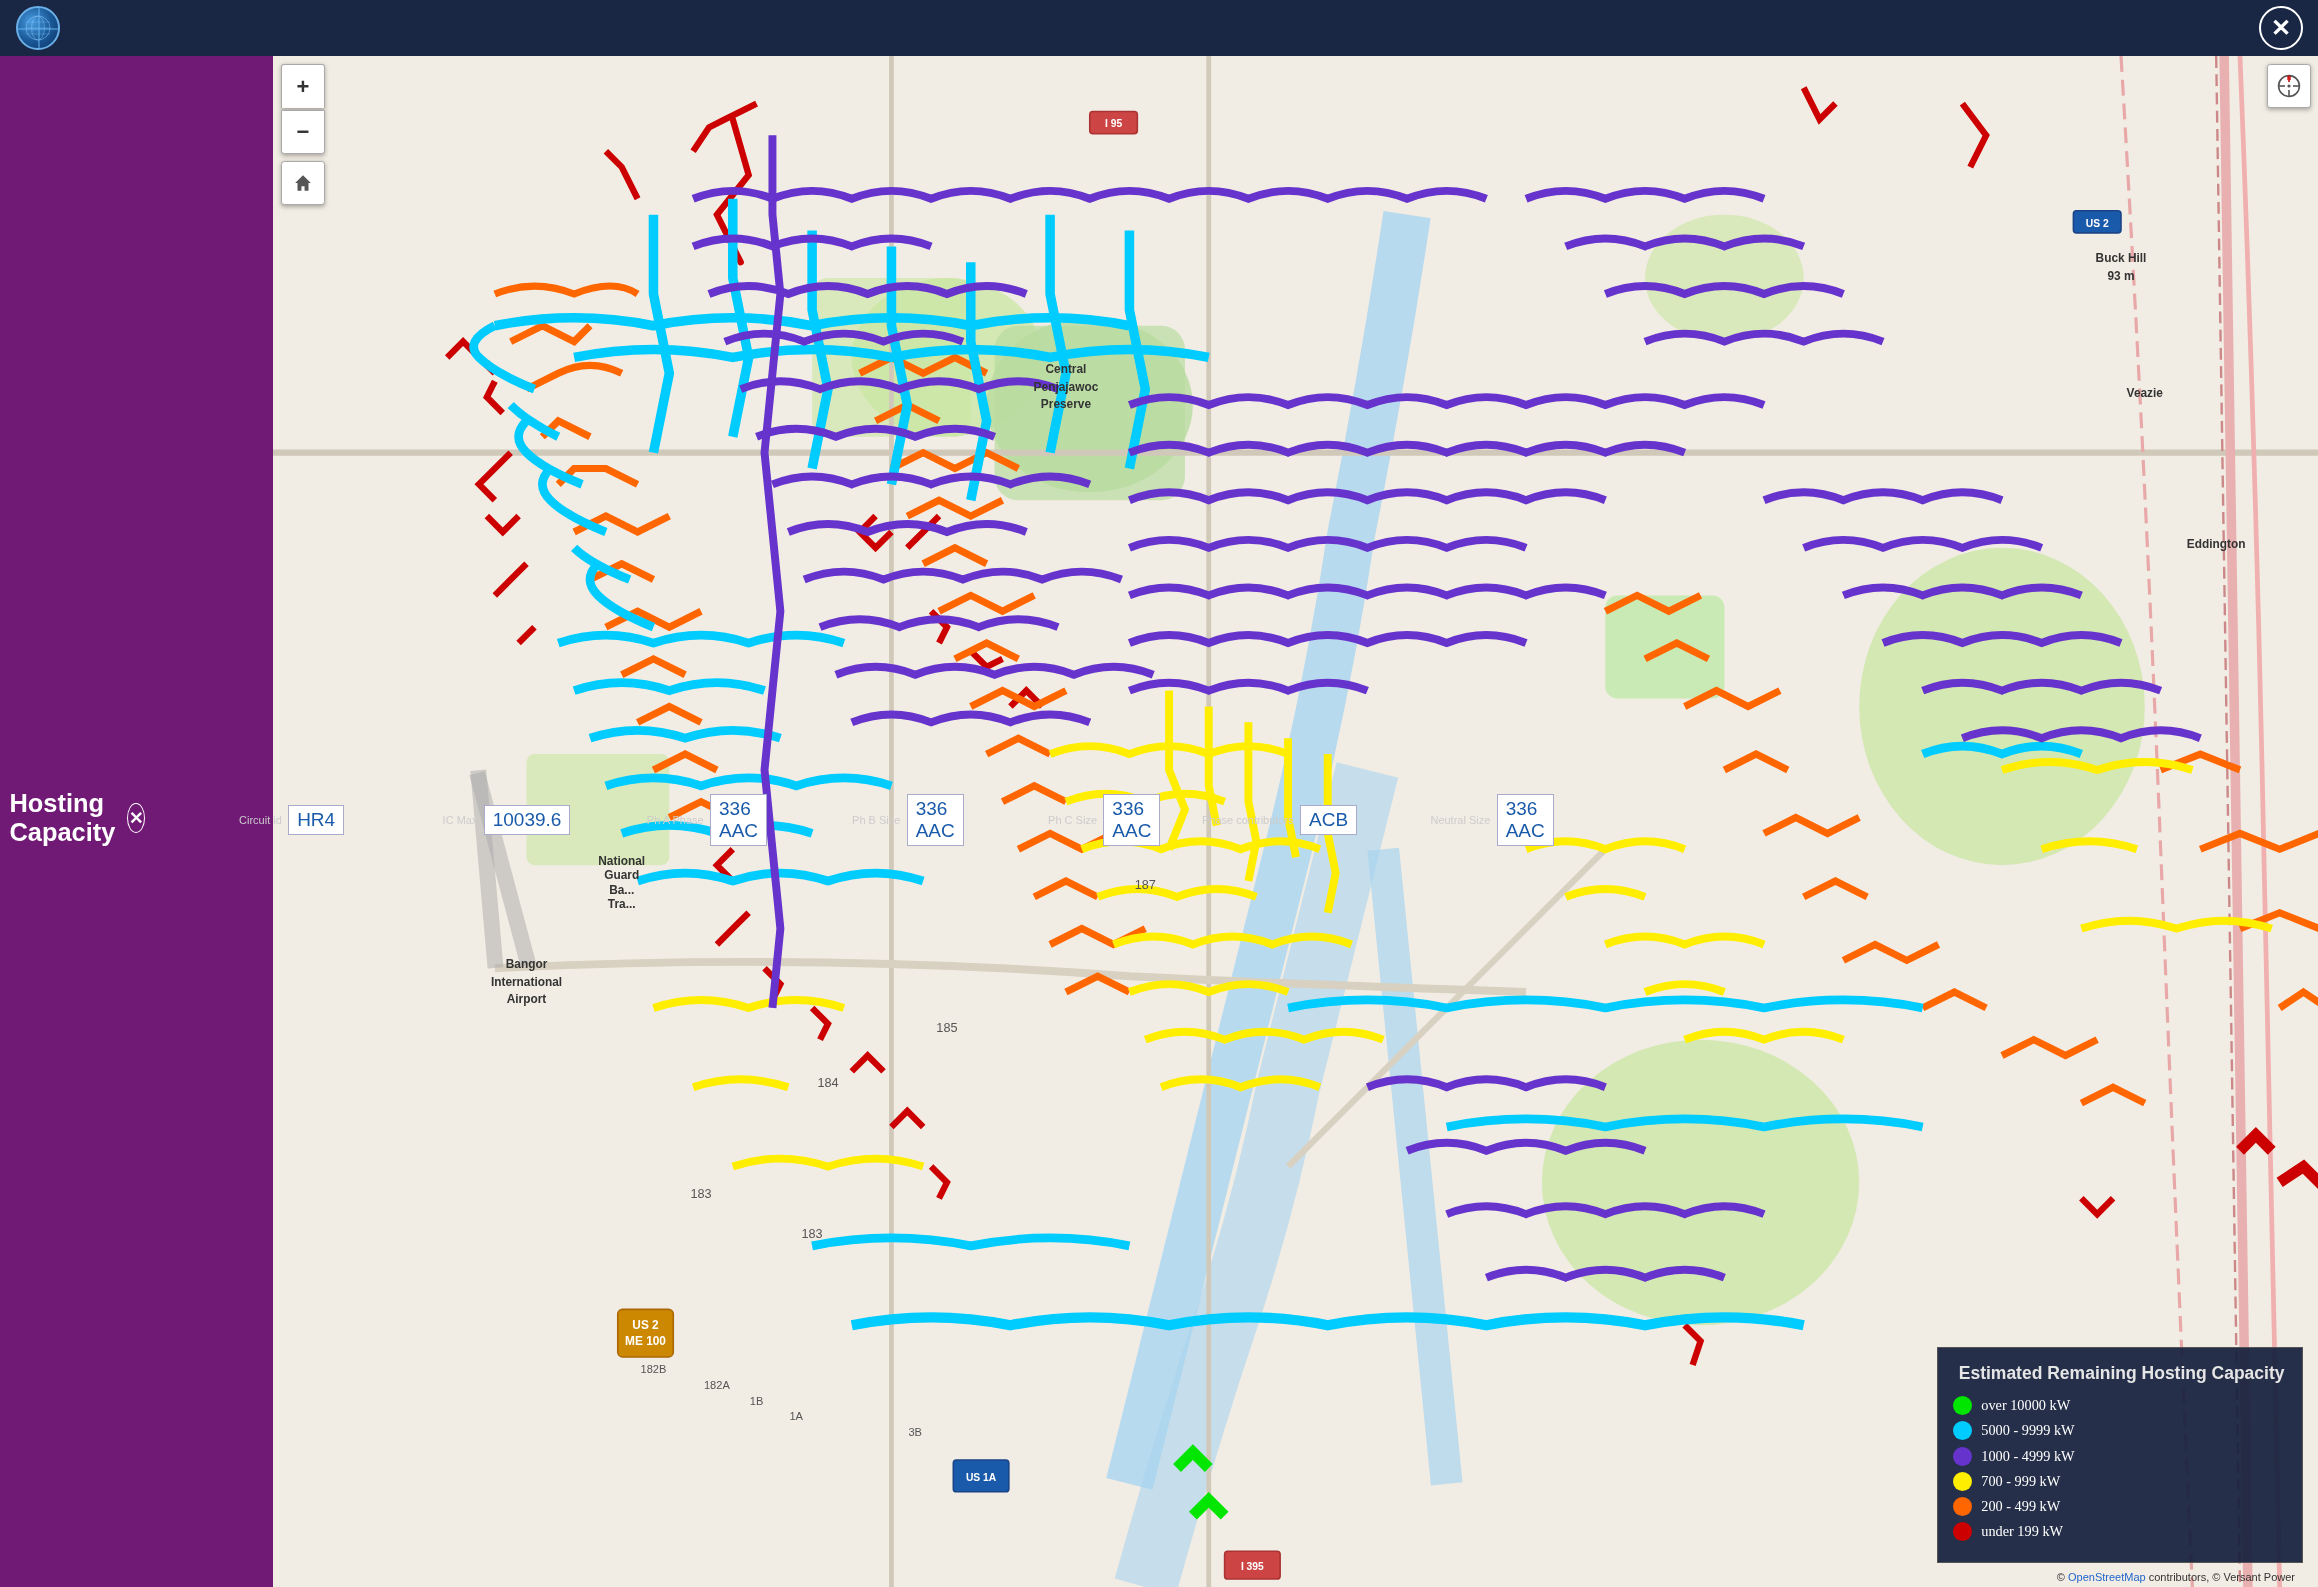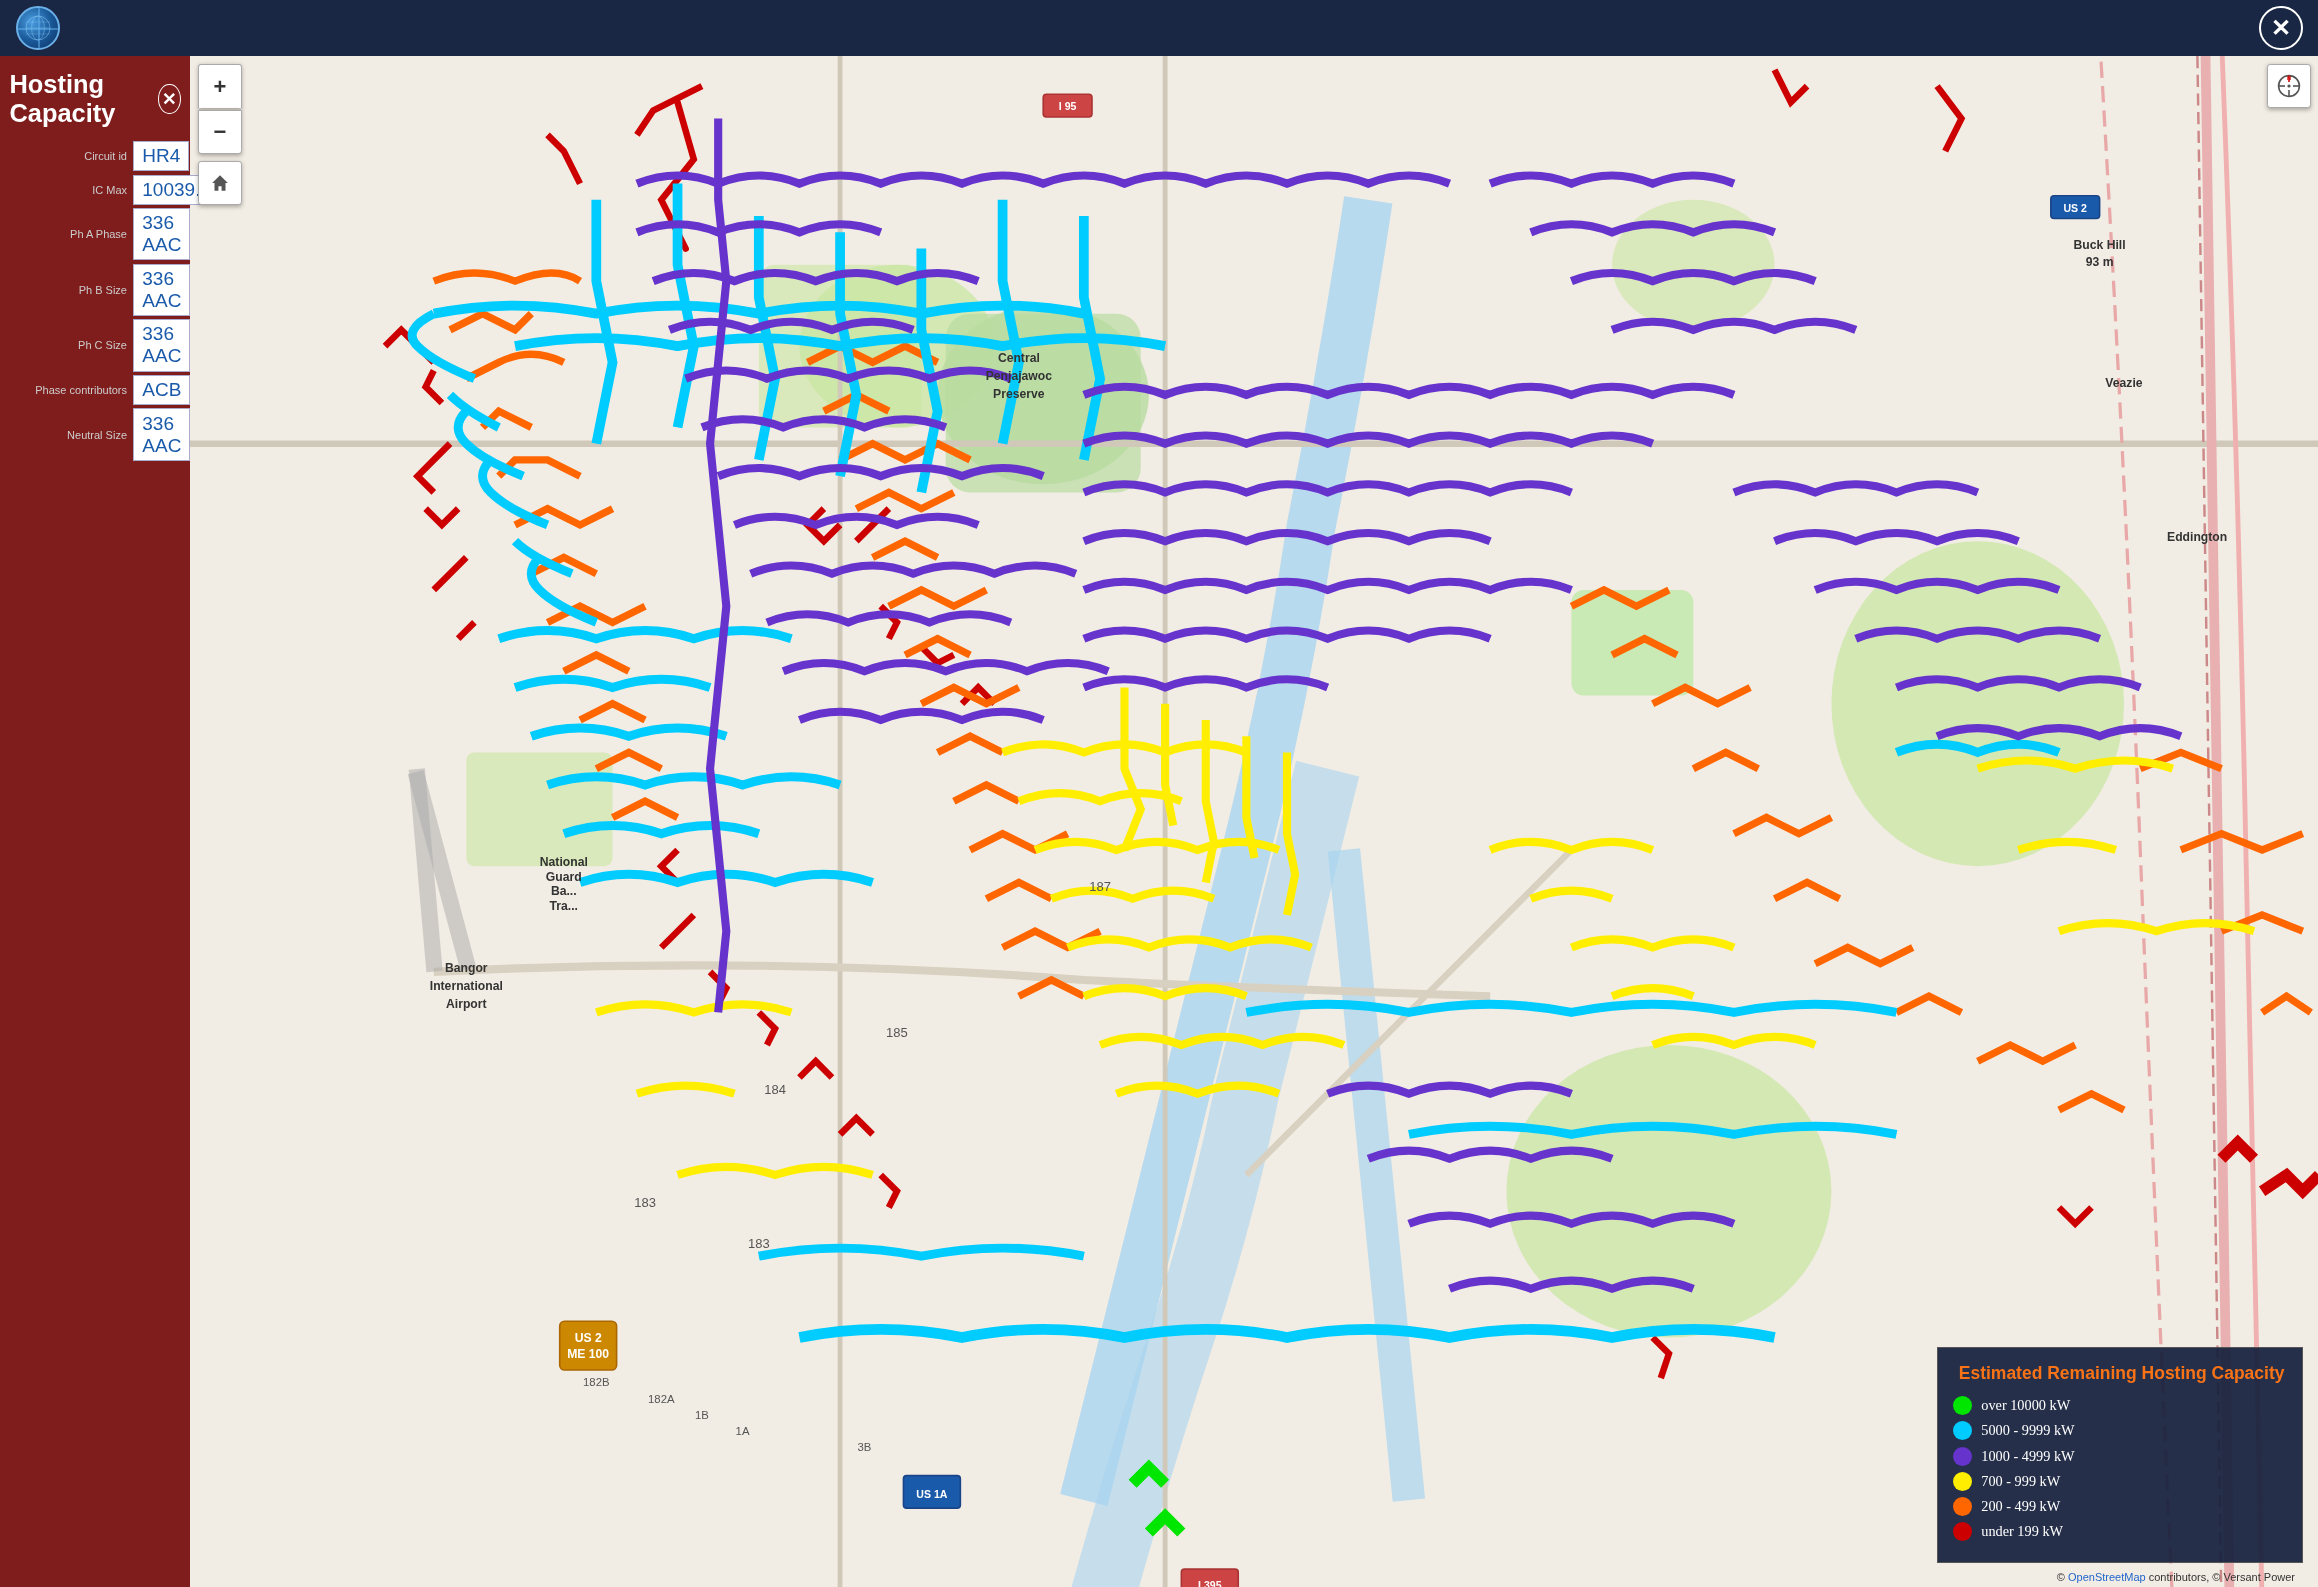--- a/index.html
+++ b/index.html
@@ -65,25 +65,25 @@
 
     
     #main {
       position: absolute;
       top: 56px; left: 0; right: 0; bottom: 0;
       display: flex;
     }
 
     
     #left-panel {
-      width: 190px;
-      background: #7f1d1d;
+      width: 273px;
+      background: #701a75;
       flex-shrink: 0;
       display: flex;
-      flex-direction: column;
+      flex-direction: row;
       padding: 8px 0;
       z-index: 10;
     }
 
     #panel-header {
       display: flex;
       align-items: center;
       justify-content: space-between;
       padding: 6.3px 9.5px 12.7px 9.5px;
     }
@@ -205,21 +205,21 @@
       bottom: 24px;
       right: 16px;
       background: rgba(20, 30, 60, 0.92);
       border: 0.8px solid #555;
       padding: 14.3px 17.5px 14.3px 14.3px;
       z-index: 20;
       min-width: 238px;
     }
 
     #legend-title {
-      color: #f97316;
+      color: #e5e5e5;
       font-size: 17.5px;
       font-weight: bold;
       line-height: 1.3;
       margin-bottom: 11px;
       padding-left: 6px;
     }
 
     .legend-item {
       display: flex;
       align-items: center;

